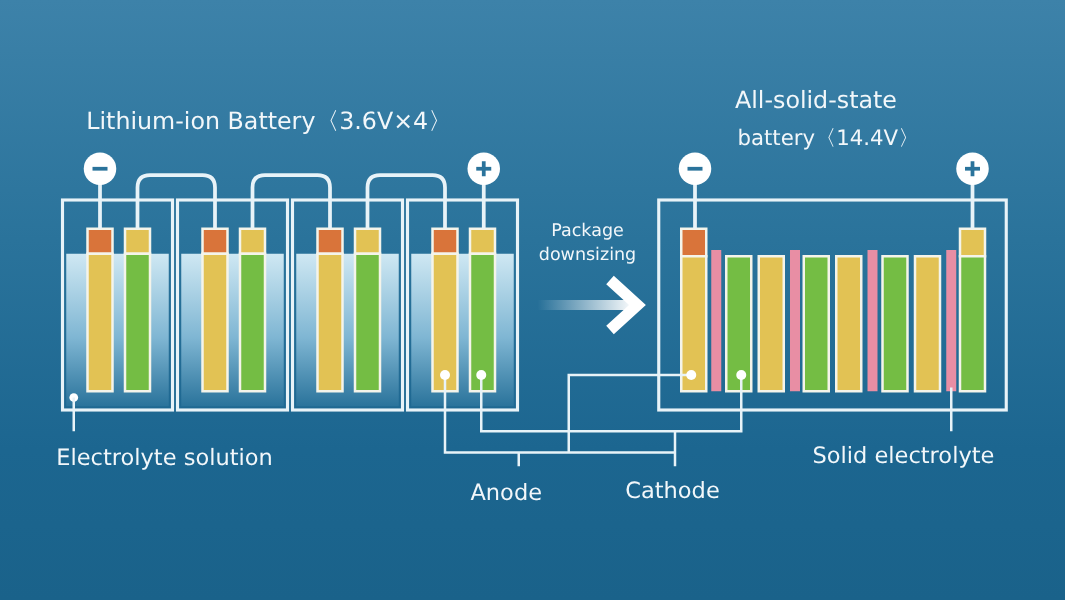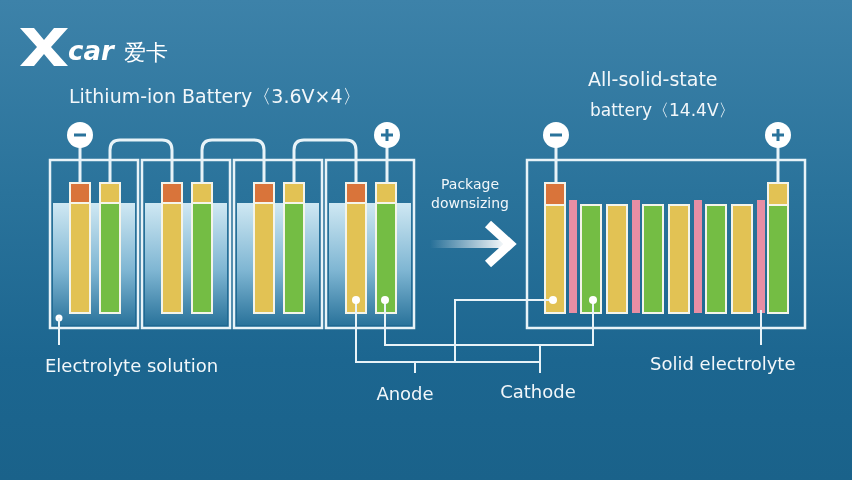--- a/index.html
+++ b/index.html
@@ -141,22 +141,13 @@
       <circle cx="553" cy="300" r="4" fill="#ffffff"></circle>
       <circle cx="593" cy="300" r="4" fill="#ffffff"></circle>
     </g>
     <text class="lbl" x="405" y="400" font-size="18" text-anchor="middle">Anode</text>
     <text class="lbl" x="538" y="398" font-size="18" text-anchor="middle">Cathode</text>
 
     <line x1="761" y1="310" x2="761" y2="345" stroke="#e8f3f8" stroke-width="2"></line>
     <text class="lbl" x="650" y="370" font-size="18">Solid electrolyte</text>
   </svg>
 
-  <div class="logo">
-    <svg width="170" height="50" viewBox="0 0 170 50" style="position:static">
-      <g fill="#ffffff">
-        <polygon points="8,8 22,8 32,20 42,8 56,8 39,27 56,46 42,46 32,34 22,46 8,46 25,27"></polygon>
-      </g>
-      <text x="56" y="40" font-size="26" font-weight="bold" font-style="italic" fill="#ffffff" font-family="'DejaVu Sans',sans-serif">car</text>
-      <text x="112" y="40" font-size="22" fill="#ffffff" font-family="'DejaVu Sans',sans-serif">爱卡</text>
-    </svg>
-  </div>
 </div>
 
 </body></html>

